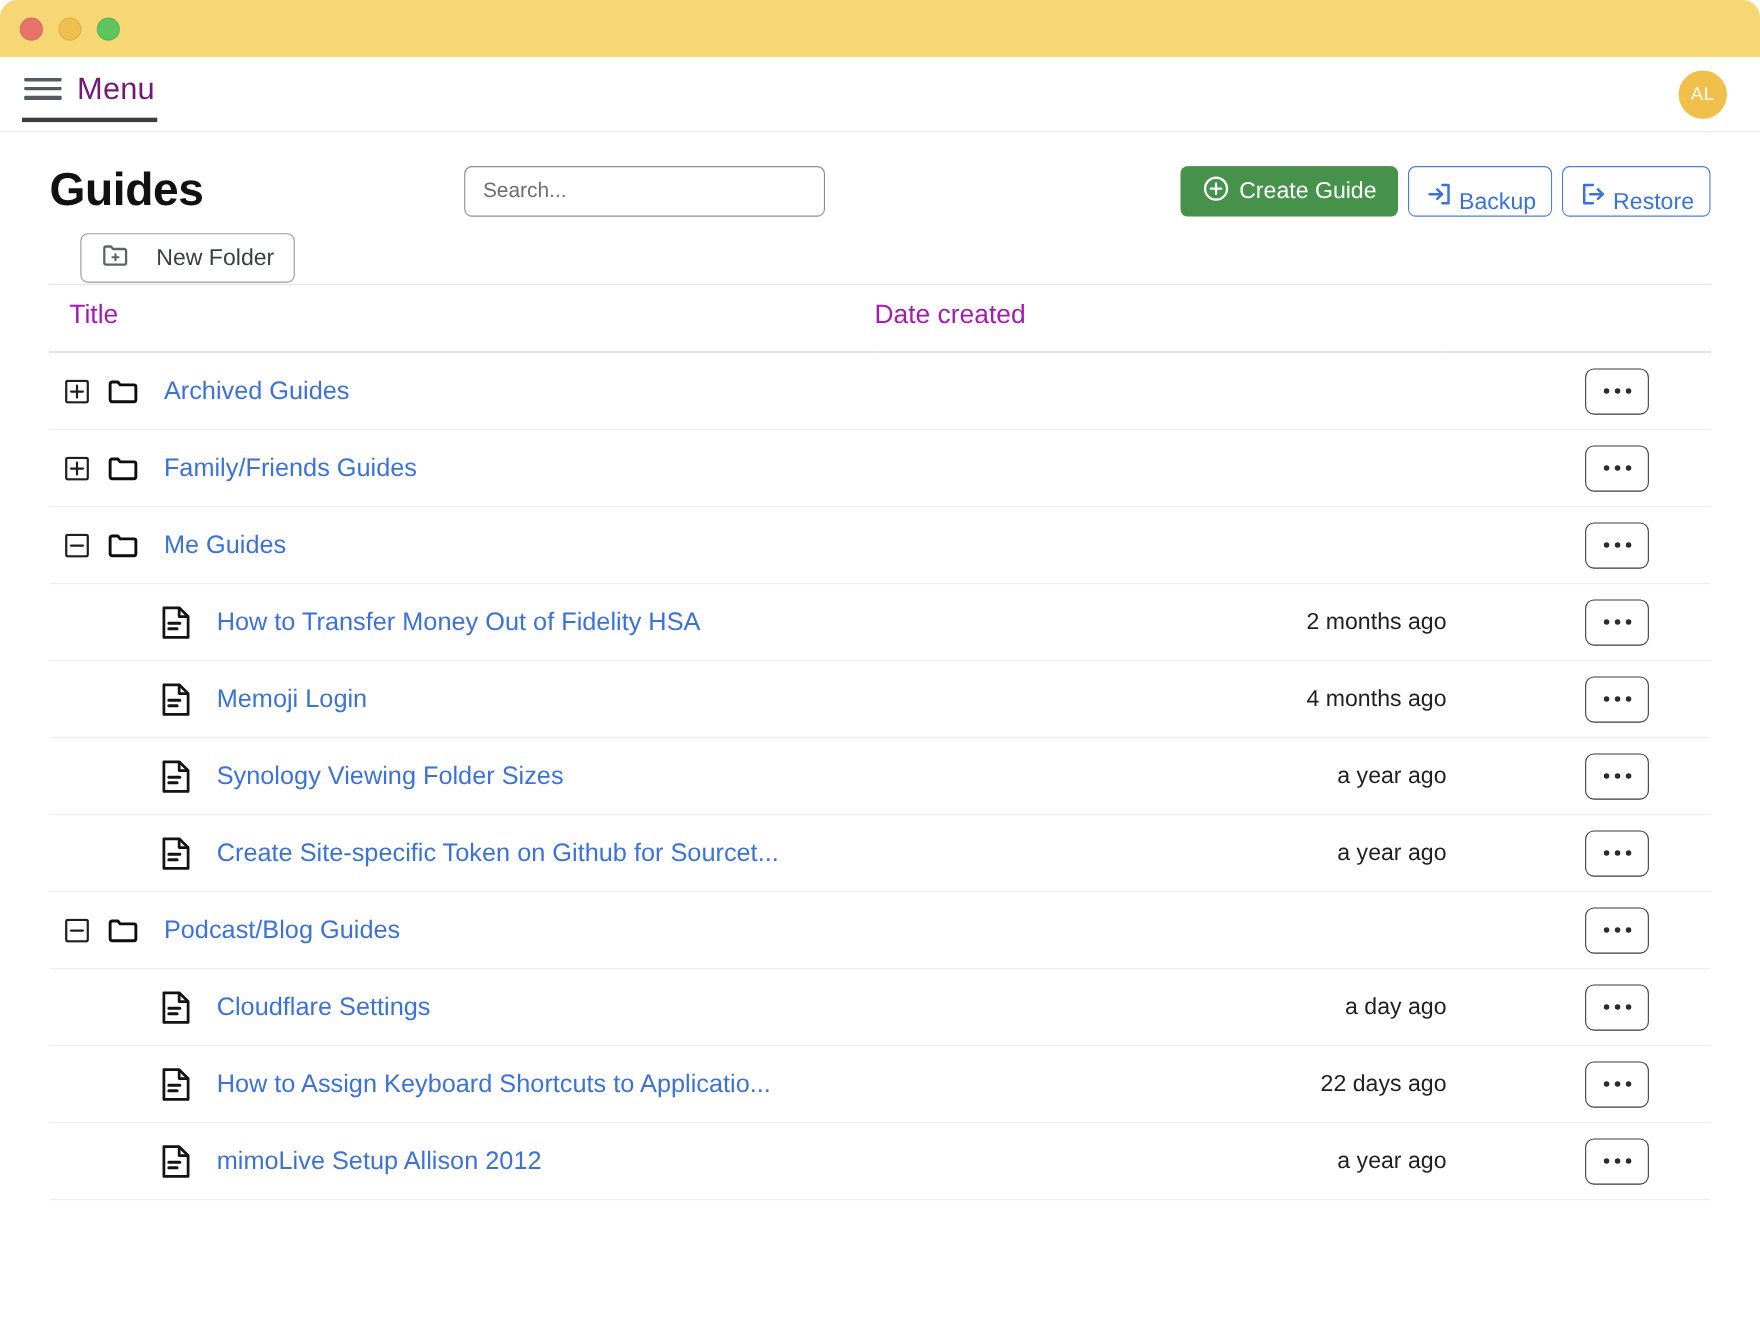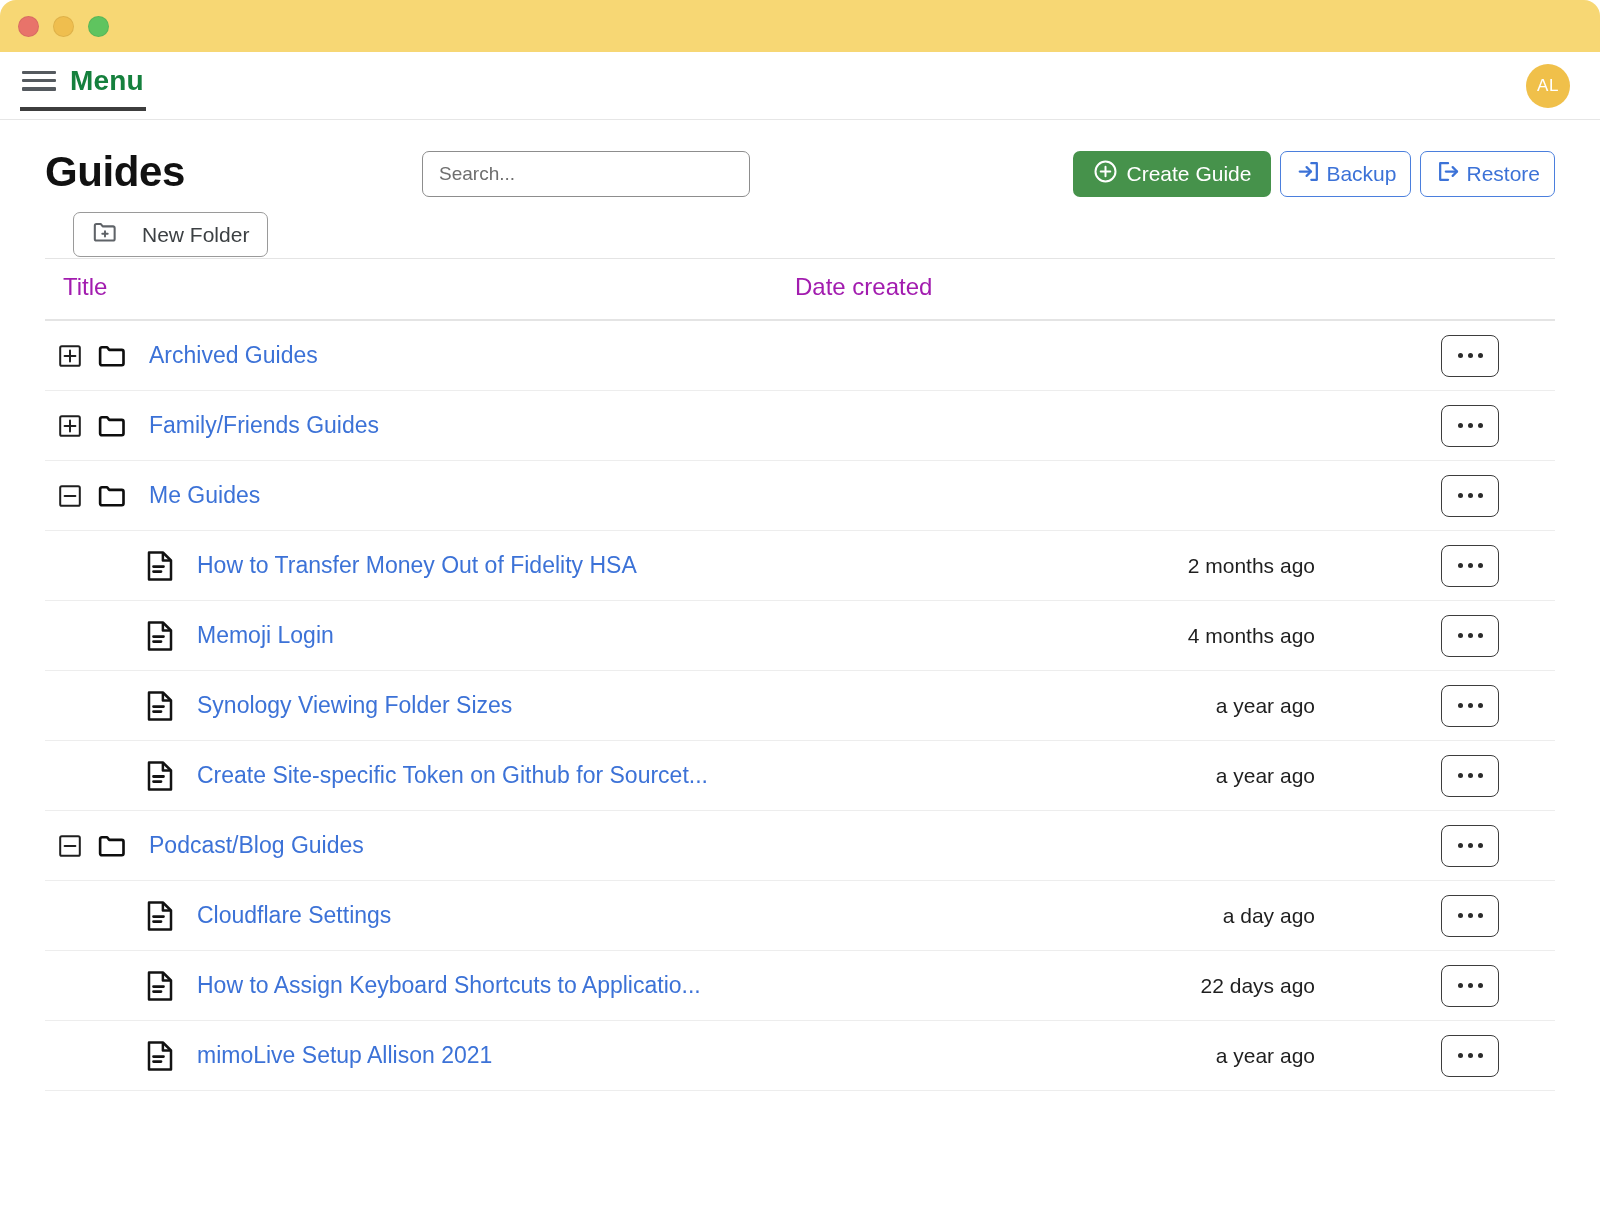--- a/index.html
+++ b/index.html
@@ -66,22 +66,22 @@
     padding: 2px 0;
   }
   .hamburger span {
     display: block;
     height: 3.5px;
     background: #555a5f;
     border-radius: 1px;
   }
   .menu-label {
     font-size: 28px;
-    color: #15803d;
-    font-weight: 700;
+    color: #701a75;
+    font-weight: 400;
     letter-spacing: .2px;
   }
   .avatar {
     position: absolute;
     right: 30px;
     top: 50%;
     transform: translateY(-50%);
     width: 44px;
     height: 44px;
     border-radius: 50%;
@@ -153,20 +153,21 @@
     background: #46924b;
     color: #ffffff;
     padding: 0 19px;
   }
   .btn-outline {
     border: 1.5px solid #4b7fdd;
     color: #3c72d7;
     background: #ffffff;
     padding: 0 14px;
     gap: 4px;
+    align-items: flex-end;
   }
 
   .btn-newfolder {
     position: absolute;
     left: 73px;
     top: 92px;
     height: 45px;
     border: 1.5px solid #9a9a9a;
     border-radius: 7px;
     background: #ffffff;
@@ -563,21 +564,21 @@
             <td>
               <div class="cell-title">
                 <span class="twisty-spacer"></span>
                 <span class="icon-doc">
                   <svg width="26" height="30" viewBox="0 0 20 24" fill="none">
                     <path d="M1.2 1.2h11.1l6.5 6.4v15.2H1.2V1.2z" stroke="#131313" stroke-width="2" stroke-linejoin="round"></path>
                     <path d="M12.3 1.2v6.4h6.5" stroke="#131313" stroke-width="2" stroke-linejoin="round"></path>
                     <path d="M4.8 12.4h8M4.8 16.4h6" stroke="#131313" stroke-width="2.2" stroke-linecap="round"></path>
                   </svg>
                 </span>
-                <a class="row-link">mimoLive Setup Allison 2021</a>
+                <a class="row-link">mimoLive Setup Allison 2012</a>
               </div>
             </td>
             <td class="cell-date"><span>a year ago</span></td>
             <td class="cell-menu"><span class="kebab">
                 <i></i>
                 <i></i>
                 <i></i>
               </span></td>
           </tr>
         </tbody>

